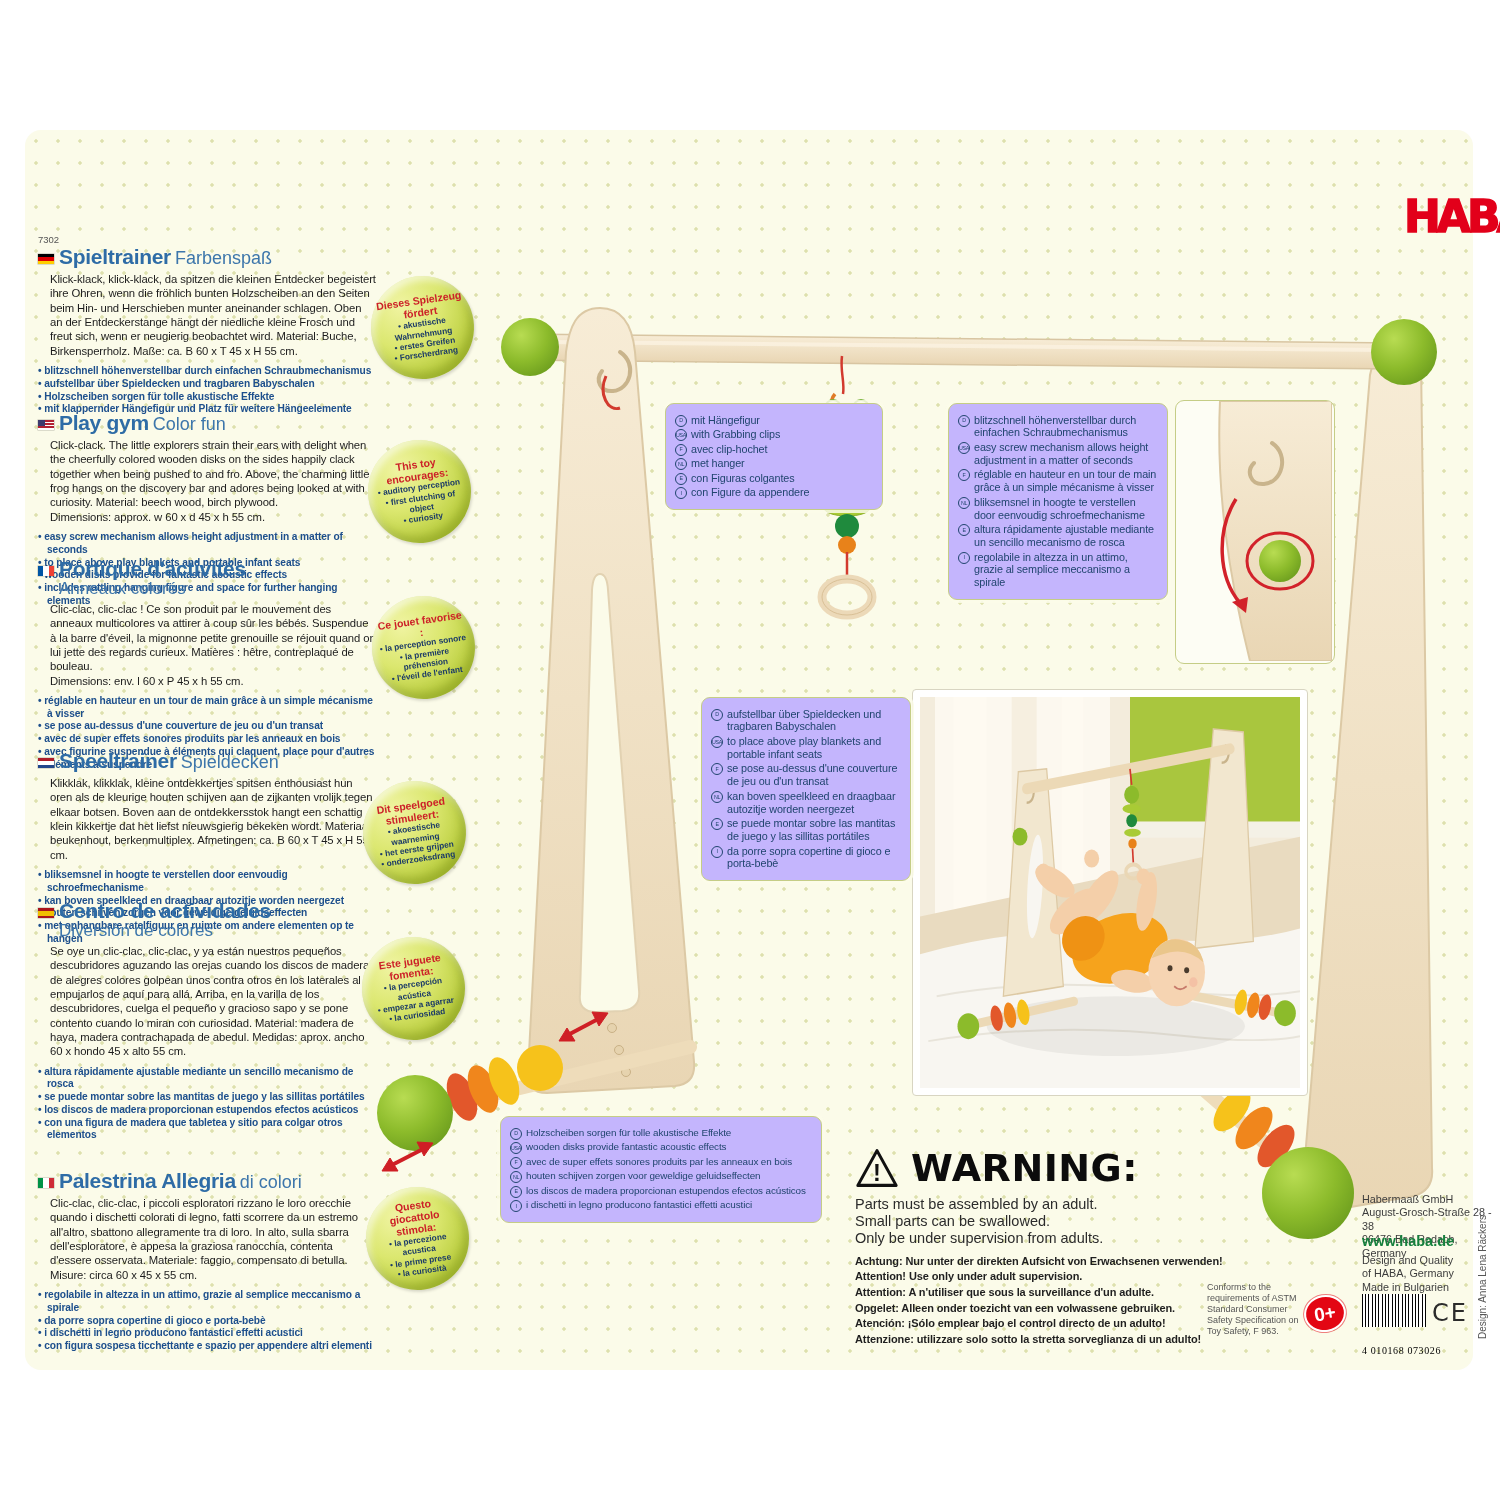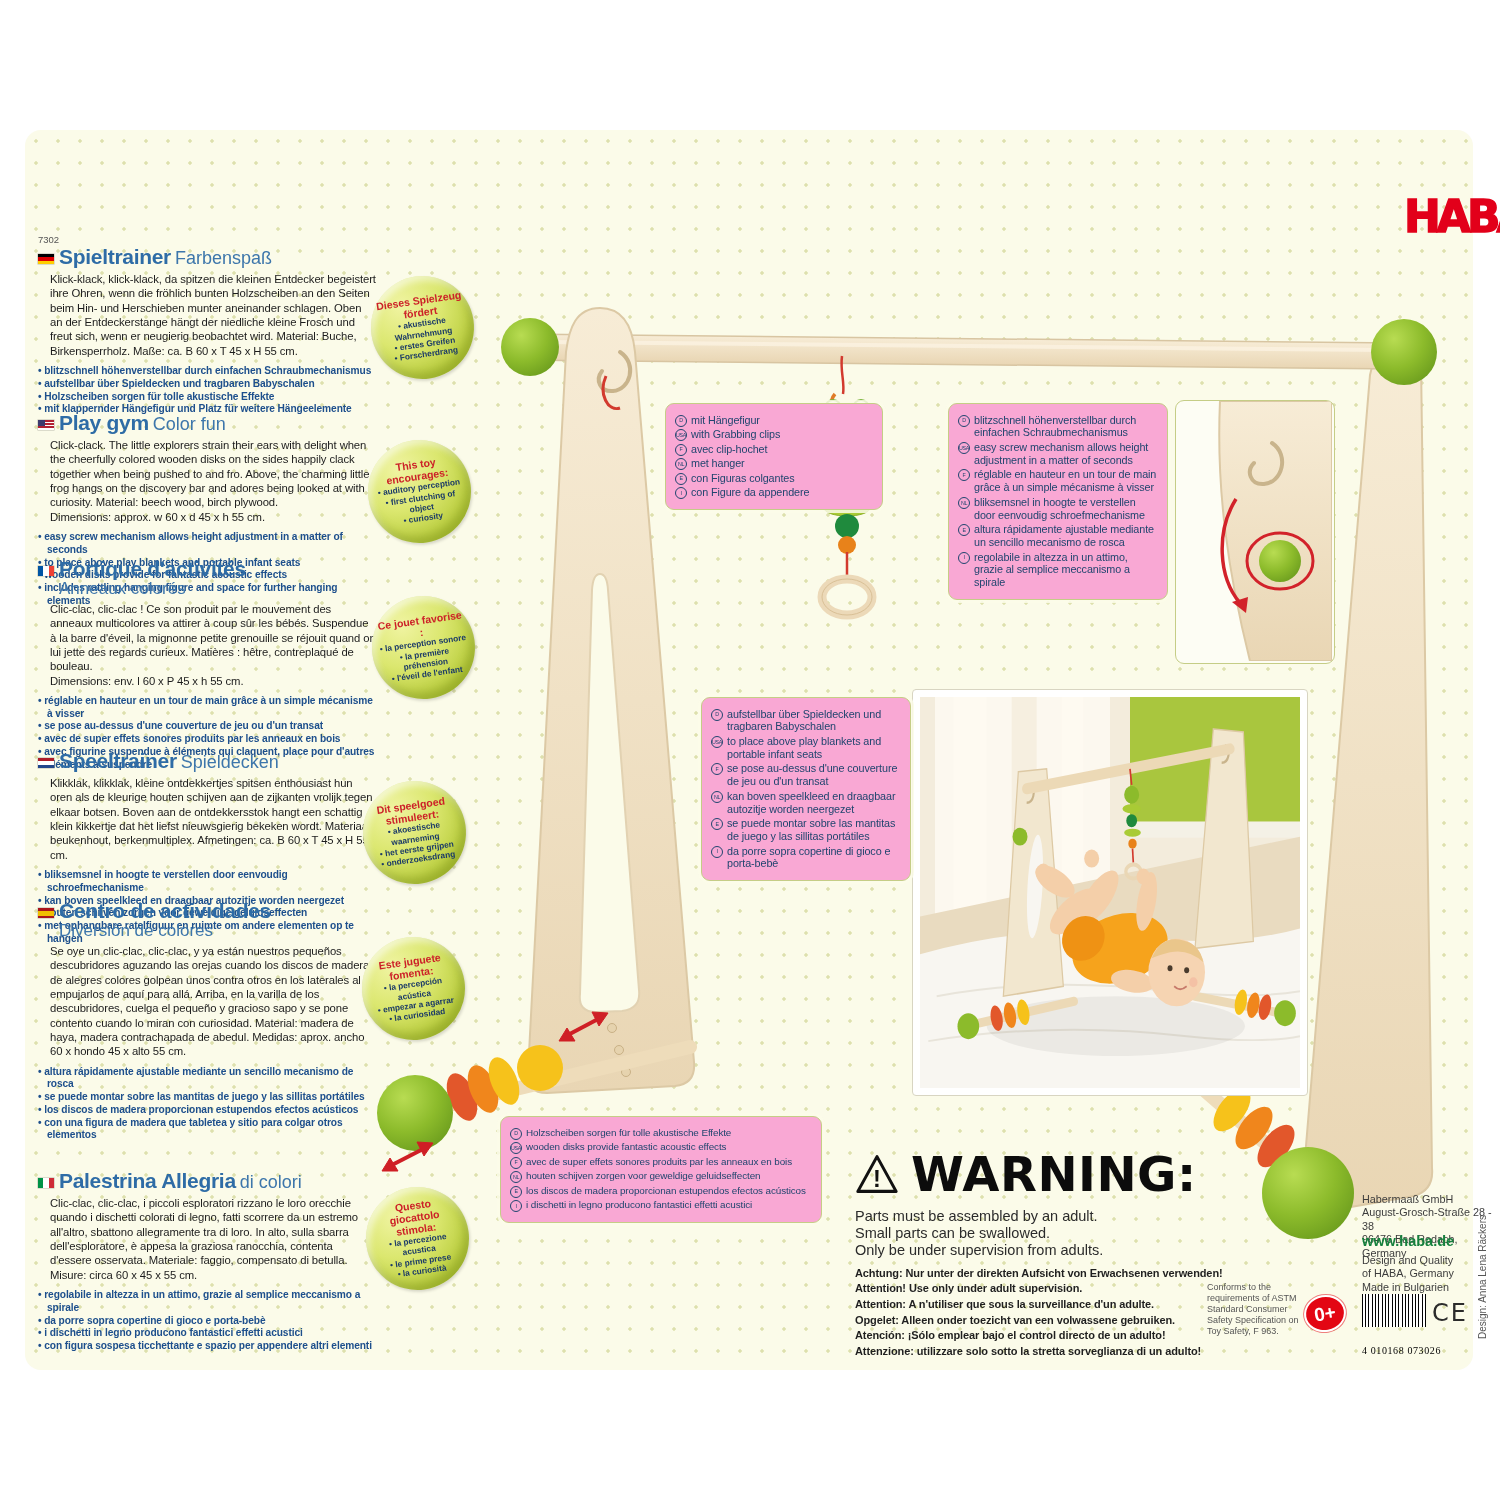--- a/index.html
+++ b/index.html
@@ -40,21 +40,21 @@
     background:radial-gradient(circle at 32% 26%,#f0f4a2 0%,#dbe76f 40%,#b5ca38 78%,#9fb52c 100%);
     box-shadow:inset -4px -7px 9px rgba(110,130,20,0.35),inset 3px 5px 7px rgba(255,255,255,0.6),1px 2px 3px rgba(0,0,0,0.15);
     display:flex;flex-direction:column;align-items:center;justify-content:center;
     text-align:center;transform:rotate(-8deg);padding:7px;box-sizing:border-box;}
   .bubble-title{color:#cc2128;font-weight:bold;font-size:10.5px;line-height:1.1;}
   .bubble-item{color:#1b3a67;font-weight:bold;font-size:8.3px;line-height:1.25;}
   .bubble-item::before{content:"• ";}
   .bubble-item:first-of-type{margin-top:3px;}
 
   
-  .callout{position:absolute;background:#f9a8d4;border:1.3px solid #c5cd86;border-radius:9px;
+  .callout{position:absolute;background:#c4b5fd;border:1.3px solid #c5cd86;border-radius:9px;
            padding:8px 9px;z-index:4;box-sizing:border-box;
            box-shadow:0 0 0 3px rgba(252,252,233,0.85);}
   .cl{display:flex;gap:4px;color:#21456f;font-size:10.8px;line-height:1.2;
       margin:1.5px 0;letter-spacing:-0.1px;}
   .code{flex:0 0 12px;width:12px;height:12px;border:1px solid #21456f;border-radius:50%;
         font-size:5.3px;display:flex;align-items:center;justify-content:center;
         margin-top:1px;box-sizing:border-box;letter-spacing:-0.3px;}
   #callout-hanging{left:665px;top:403px;width:218px;}
   #callout-height{left:948px;top:403px;width:220px;}
   #callout-blankets{left:701px;top:697px;width:210px;}
@@ -68,21 +68,21 @@
          border:1.3px solid #c5cd86;border-radius:9px;z-index:4;overflow:hidden;}
 
   .illus{position:absolute;left:370px;top:290px;z-index:1;}
 
   
   .logo{position:absolute;left:1403px;top:183px;z-index:5;}
 
   
   .warning{position:absolute;left:855px;top:1146px;width:480px;z-index:5;}
   .warn-head{display:flex;align-items:center;gap:12px;}
-  .warn-title{font-family:"DejaVu Sans",sans-serif;font-size:48px;font-weight:900;
+  .warn-title{font-family:"DejaVu Sans",sans-serif;font-size:38px;font-weight:900;
               color:#0c0c0c;letter-spacing:0.5px;}
   .warn-lines{margin-top:6px;font-size:14.5px;color:#2b2b2b;line-height:1.17;}
   .warn-att{margin-top:7px;font-size:11px;font-weight:bold;color:#1f1f1f;
             line-height:1.42;letter-spacing:-0.1px;}
 
   
   .addr{position:absolute;left:1362px;top:1193px;font-size:10.8px;color:#3c3c3c;line-height:1.25;z-index:5;}
   .website{position:absolute;left:1362px;top:1233px;font-size:14.5px;font-weight:800;color:#15803d;z-index:5;}
   .origin{position:absolute;left:1362px;top:1254px;font-size:10.8px;color:#3c3c3c;line-height:1.25;z-index:5;}
   .barcode-wrap{position:absolute;left:1362px;top:1294px;z-index:5;}

